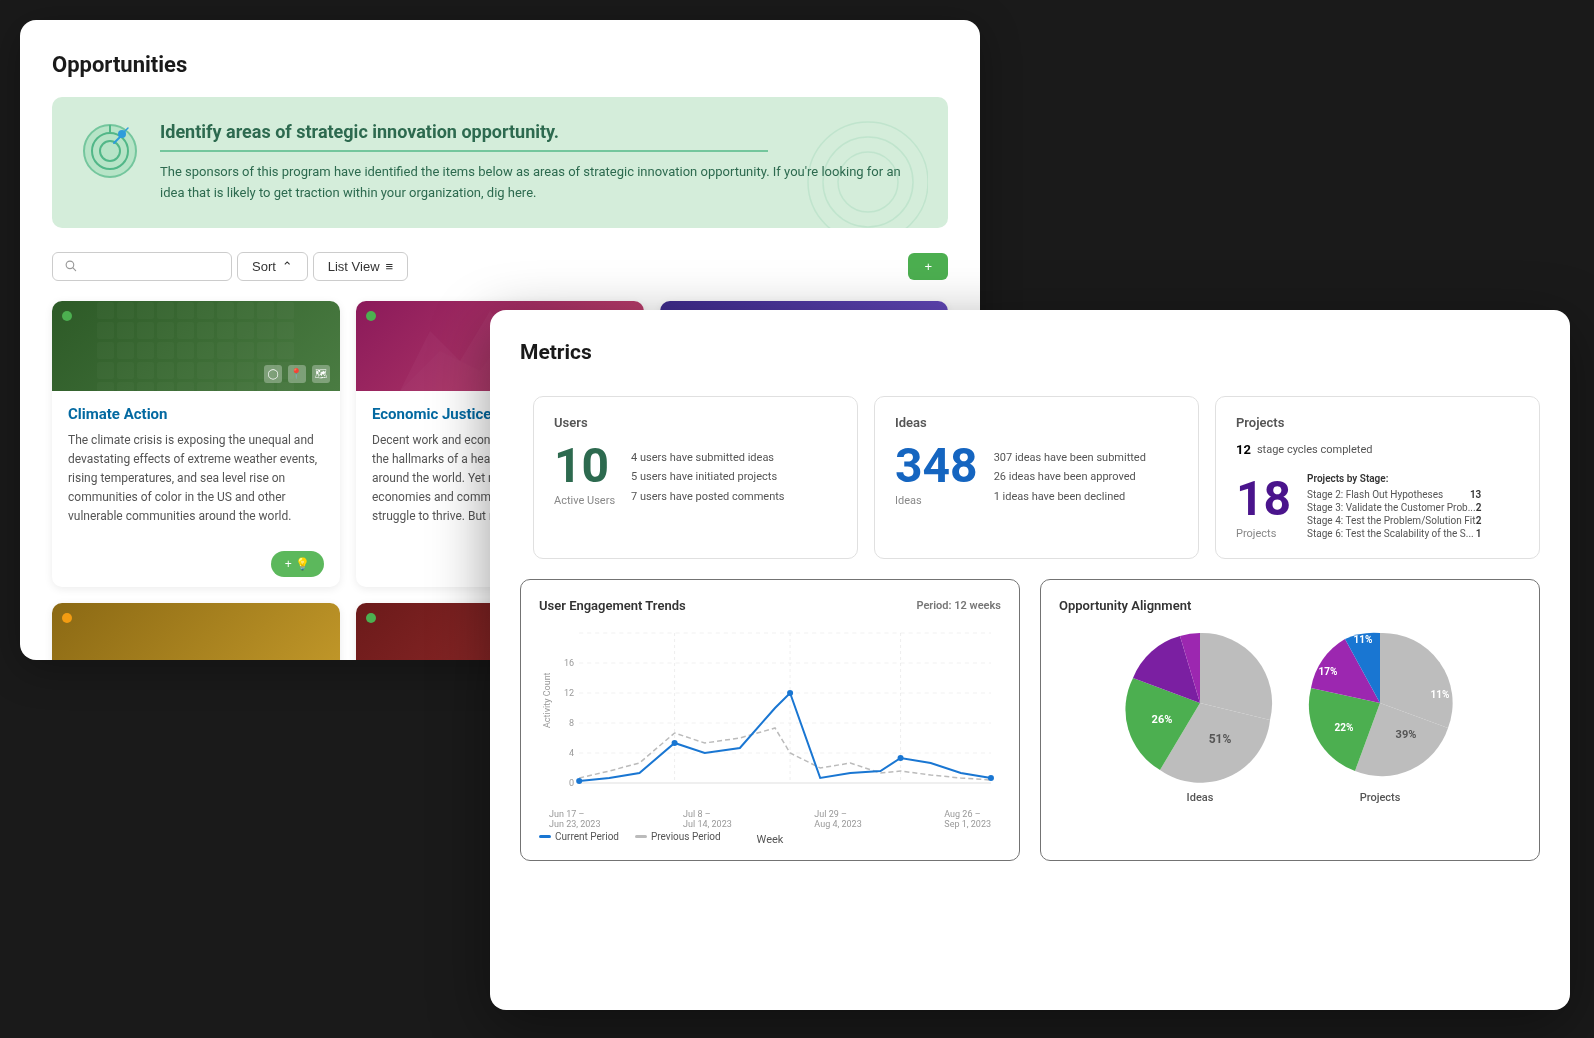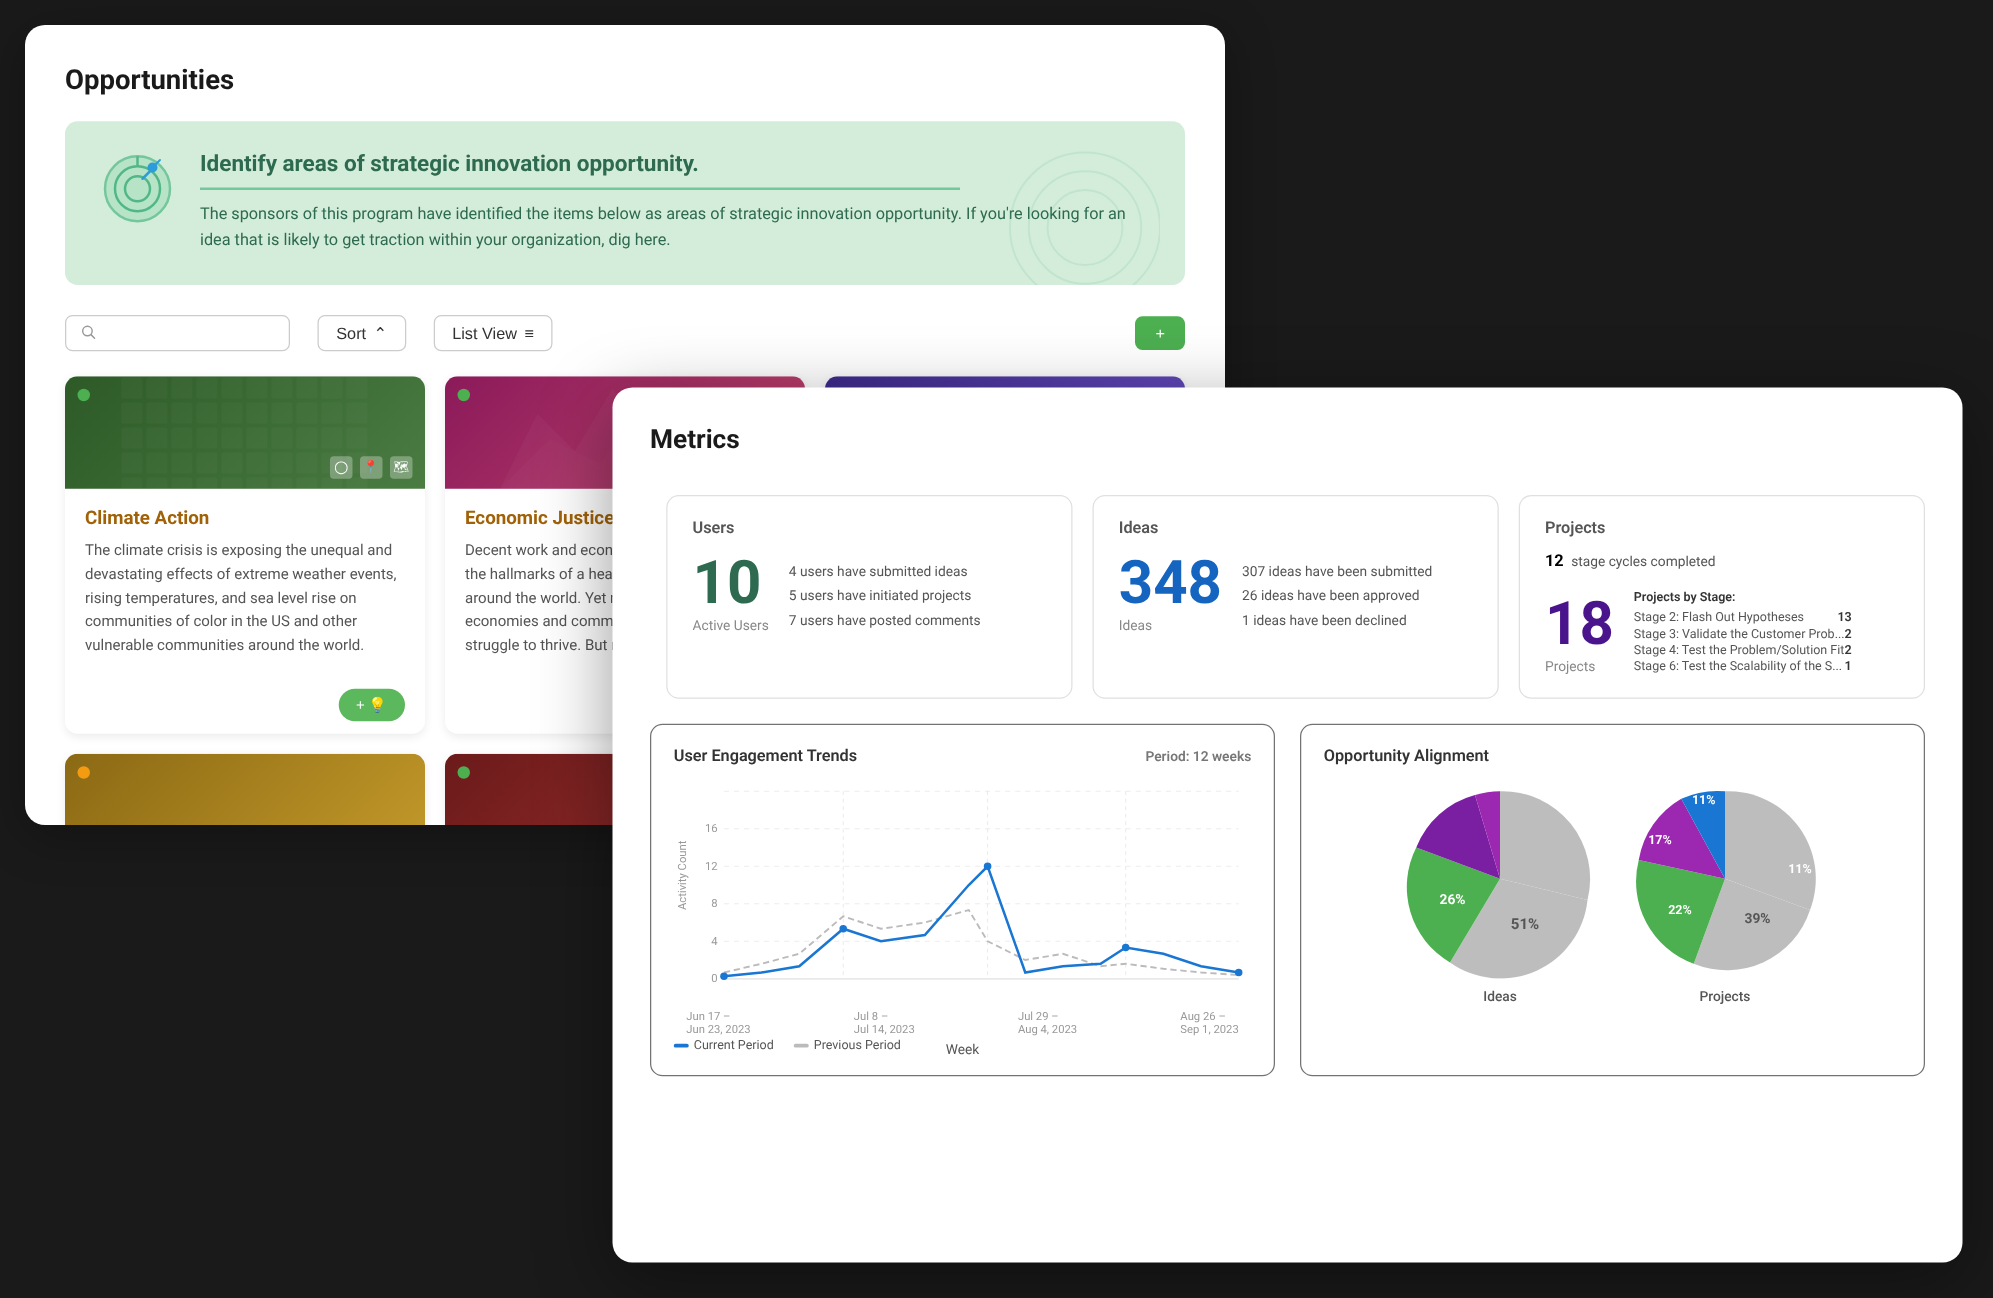--- a/index.html
+++ b/index.html
@@ -84,21 +84,21 @@
       top: 10px;
       width: 180px;
       height: 150px;
       opacity: 0.15;
     }
 
     
     .filter-bar {
       display: flex;
       align-items: center;
-      gap: 22px;
+      gap: 5px;
       margin-bottom: 20px;
     }
 
     .search-box {
       display: flex;
       align-items: center;
       border: 1px solid #ccc;
       border-radius: 6px;
       padding: 6px 12px;
       width: 180px;
@@ -201,21 +201,21 @@
       top: 10px;
     }
 
     .card-body {
       padding: 14px 16px;
     }
 
     .card-title {
       font-size: 15px;
       font-weight: 700;
-      color: #a16207;
+      color: #0369a1;
       margin-bottom: 8px;
     }
 
     .card-desc {
       font-size: 12px;
       color: #555;
       line-height: 1.6;
     }
 
     .card-footer {

